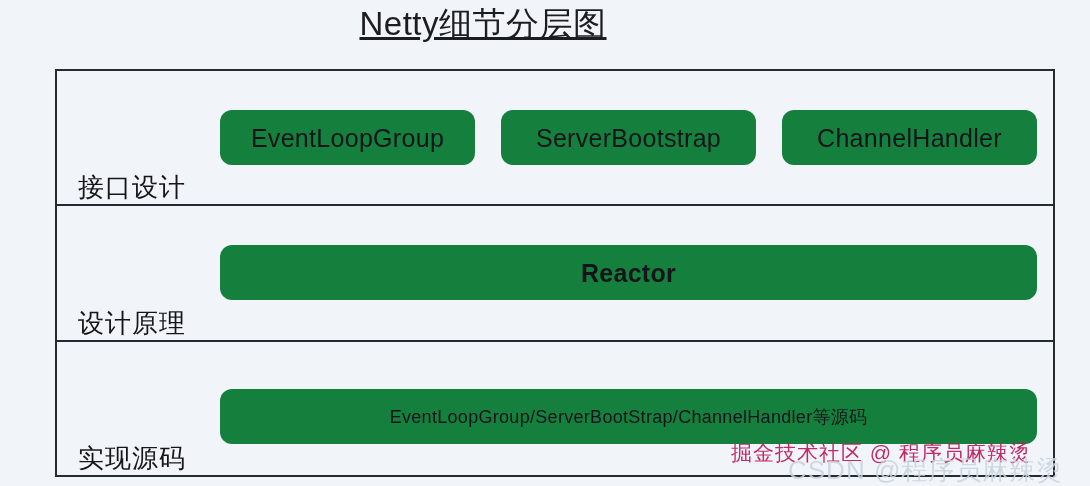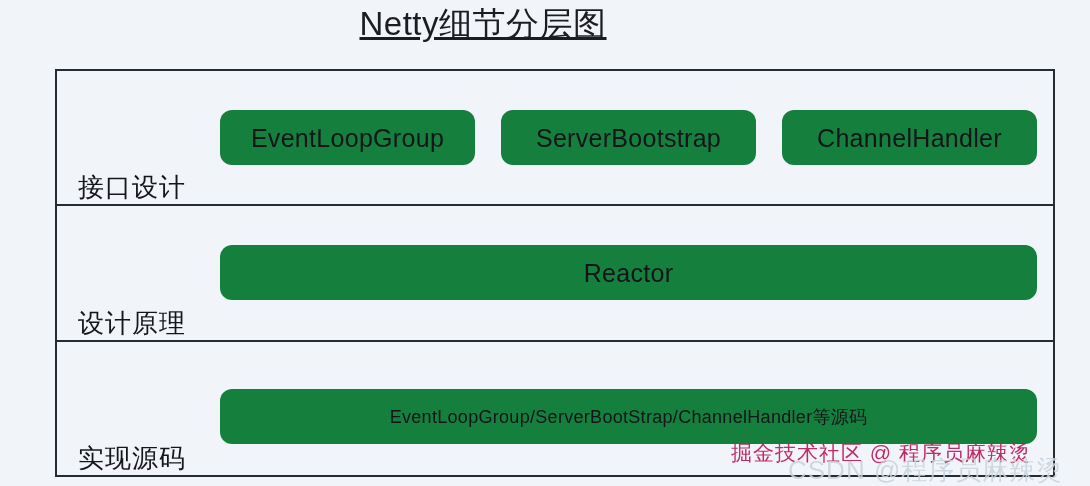--- a/index.html
+++ b/index.html
@@ -82,21 +82,21 @@
     justify-content: center;
     font-size: 25px;
     line-height: 30px;
     color: #14141a;
     letter-spacing: 0.3px;
     white-space: nowrap;
     box-sizing: border-box;
     padding: 0 10px;
   }
   .row-1 .pill { flex: 1 1 0; }
-  .row-2 .pill { flex: 1 1 0; }
+  .row-2 .pill { flex: 1 1 0; font-weight: bold; }
   .row-3 .pill { flex: 1 1 0; }
   .row-4 .pill { flex: 1 1 100%; }
   .row-4 .pill { font-size: 18px; margin-top: 17px; }
 
   #watermark-main {
     position: absolute;
     left: 731px;
     top: 440px;
     font-size: 21px;
     line-height: 26px;

